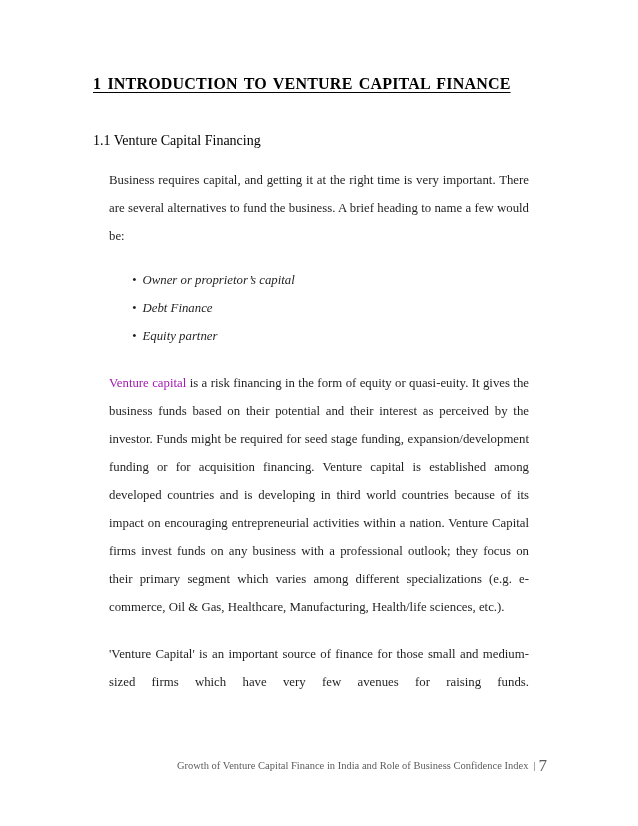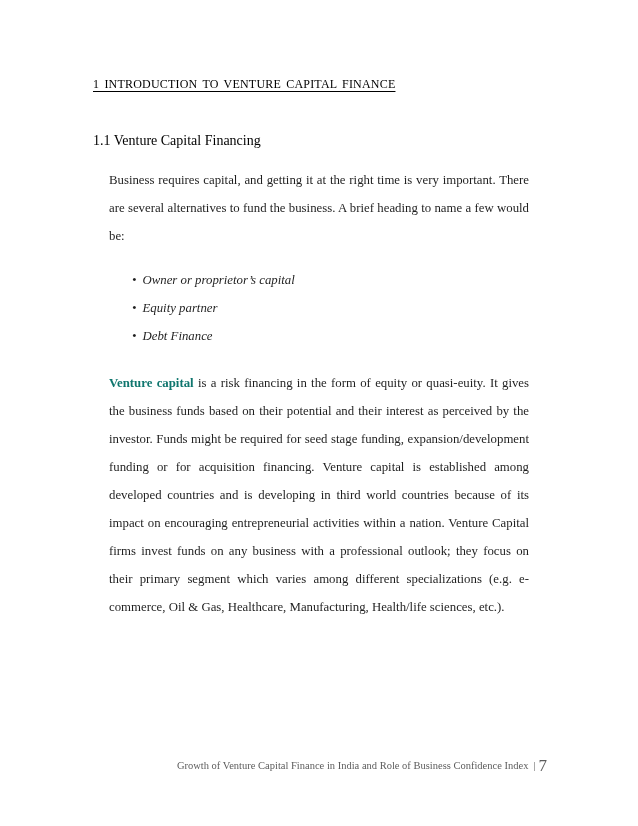--- a/index.html
+++ b/index.html
@@ -12,22 +12,22 @@
     width: 638px;
     height: 826px;
     background: #ffffff;
     box-sizing: border-box;
     padding: 74px 93px 0 93px;
     font-family: "Liberation Serif", "DejaVu Serif", serif;
     color: #1f1f1f;
     overflow: hidden;
   }
   h1.chapter-title {
-    font-size: 12px;
-    font-weight: normal;
+    font-size: 16px;
+    font-weight: bold;
     color: #000000;
     margin: 0 0 38px 0;
     line-height: 20px;
     text-decoration: underline;
     text-underline-offset: 3px;
     letter-spacing: 0.2px;
     word-spacing: 2px;
   }
   h2.section-heading {
     font-size: 14px;
@@ -42,22 +42,22 @@
     text-align: justify;
     margin: 16px;
   }
   p.body.gap {
     margin-top: 19px;
   }
   p.body.justify-last {
     text-align-last: justify;
   }
   .bold-lead {
-    font-weight: bold;
-    color: #0f766e;
+    font-weight: normal;
+    color: #a21caf;
   }
   ul.options-list {
     list-style: none;
     margin: 0;
     padding: 0 0 0 39px;
     font-size: 12.8px;
     line-height: 28px;
     font-style: italic;
   }
   ul.options-list li .bullet {
@@ -91,28 +91,29 @@
 
   <h2 class="section-heading">1.1 Venture Capital Financing</h2>
 
   <p class="body">Business requires capital, and getting it at the right time is very important. There are several alternatives to fund the business. A brief heading to name a few would be:</p>
 
   <ul class="options-list">
     <li>
       <span class="bullet">•</span><span>Owner or proprietor’s capital</span>
     </li>
     <li>
-      <span class="bullet">•</span><span>Equity partner</span>
+      <span class="bullet">•</span><span>Debt Finance</span>
     </li>
     <li>
-      <span class="bullet">•</span><span>Debt Finance</span>
+      <span class="bullet">•</span><span>Equity partner</span>
     </li>
   </ul>
 
 
   <p class="body gap"><span class="bold-lead">Venture capital</span><span> is a risk financing in the form of equity or quasi-euity. It gives the business funds based on their potential and their interest as perceived by the investor. Funds might be required for seed stage funding, expansion/development funding or for acquisition financing. Venture capital is established among developed countries and is developing in third world countries because of its impact on encouraging entrepreneurial activities within a nation. Venture Capital firms invest funds on any business with a professional outlook; they focus on their primary segment which varies among different specializations (e.g. e-commerce, Oil &amp; Gas, Healthcare, Manufacturing, Health/life sciences, etc.).</span></p>
 
+  <p class="body gap justify-last">'Venture Capital' is an important source of finance for those small and medium-sized firms which have very few avenues for raising funds.</p>
 
   <div class="footer">
     <span>Growth of Venture Capital Finance in India and Role of Business Confidence Index</span><span class="sep">|</span><span class="pagenum">7</span>
   </div>
 
 </div>
 
 </body></html>

